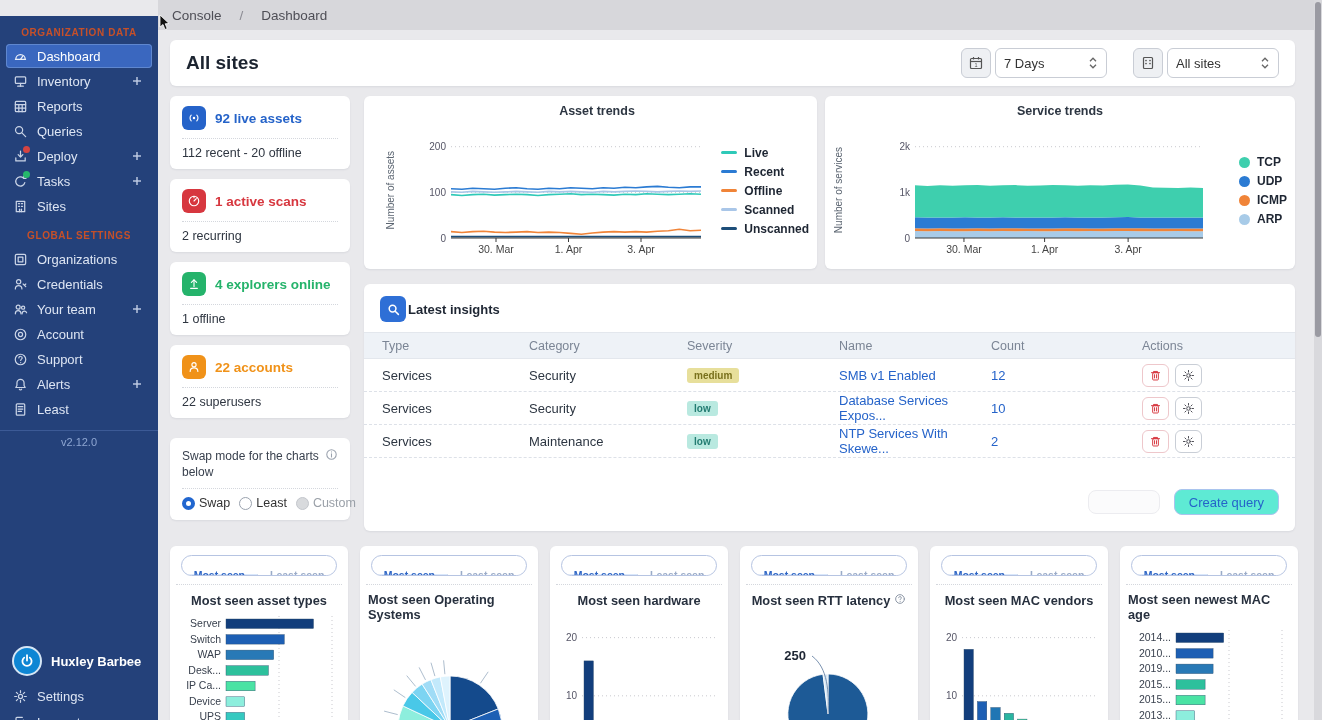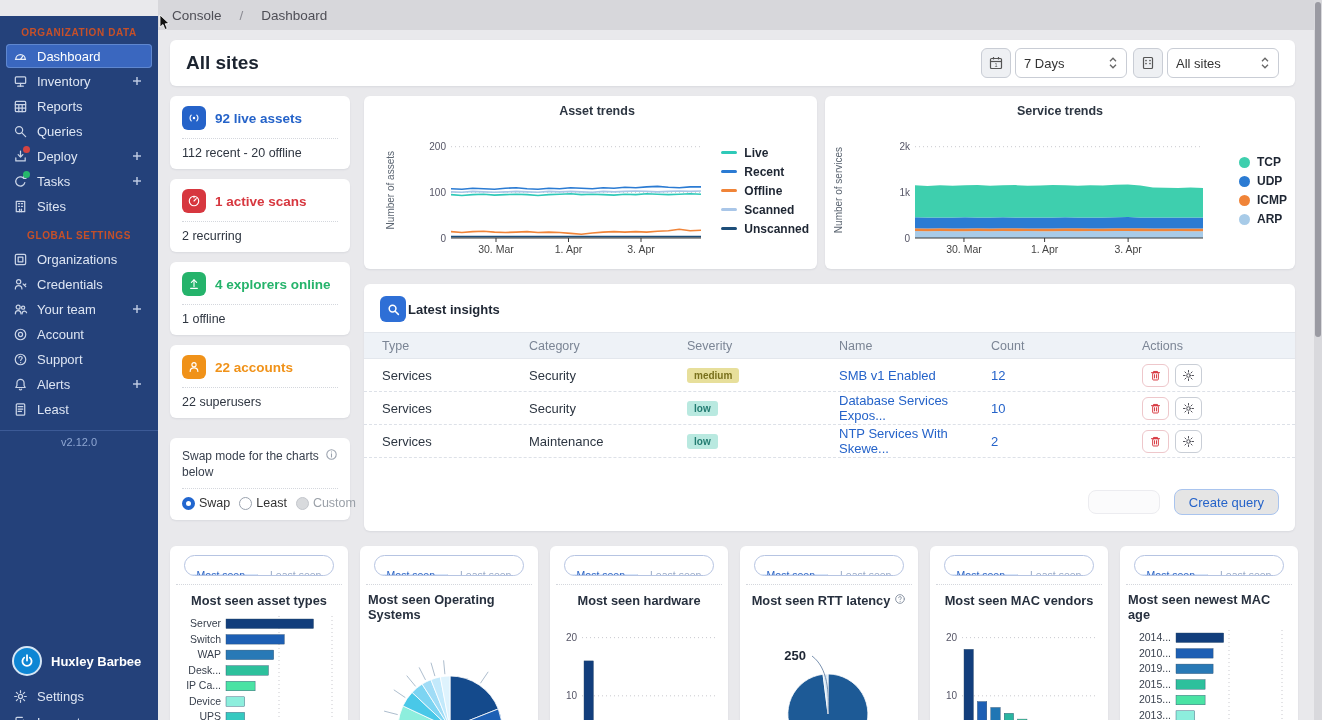--- a/index.html
+++ b/index.html
@@ -26,21 +26,21 @@
   .main { position:absolute; left:158px; top:0; right:0; bottom:0; background:#e9e9ec; overflow:hidden; }
   .breadcrumb { height:30px; background:#d7d7db; display:flex; align-items:center; gap:18px; padding-left:14px; font-size:13.5px; color:#4e4e56; }
   .bc-sep { color:#8a8a92; }
   .cursor { position:absolute; left:1px; top:15px; z-index:50; }
   .content { padding:10px 27px 0 12px; }
 
   .card { background:#fff; border-radius:6px; box-shadow:0 1px 2px rgba(30,40,60,.08); }
 
   .header-card { height:46px; display:flex; align-items:center; padding:0 16px; }
   .page-title { font-size:19px; font-weight:bold; color:#1c2430; }
-  .hdr-controls { margin-left:auto; display:flex; gap:6px; }
+  .hdr-controls { margin-left:auto; display:flex; gap:26px; }
   .ctl-group { display:flex; align-items:center; gap:4px; }
   .icon-btn { width:30px; height:30px; background:#eef0f3; border:1px solid #c9cdd5; border-radius:6px; display:grid; place-items:center; color:#555; }
   .sel { width:112px; height:30px; border:1px solid #c9cdd5; border-radius:6px; background:#fff; display:flex; align-items:center; padding:0 8px; font-size:13px; color:#333; }
   .sel-arrows { margin-left:auto; color:#666; display:grid; }
 
   .content-row { display:flex; gap:14px; margin-top:10px; }
   .stats-col { width:180px; flex:0 0 180px; display:flex; flex-direction:column; gap:10px; }
   .stat-card { padding:10px 12px 9px; }
   .stat-top { display:flex; align-items:center; gap:9px; }
   .stat-ic { width:24px; height:24px; border-radius:6px; color:#fff; display:grid; place-items:center; flex:0 0 24px; }
@@ -82,27 +82,27 @@
   .badge { display:inline-block; font-size:10px; font-weight:bold; padding:2px 7px; border-radius:3px; }
   .badge-medium { background:#e7df9b; color:#79711c; }
   .badge-low { background:#b9e9e0; color:#237c72; }
   .ins-link { color:#2563c9; text-decoration:none; cursor:pointer; }
   .acts { display:flex; gap:6px; }
   .act-btn { width:27px; height:23px; border-radius:6px; background:#fff; display:grid; place-items:center; cursor:pointer; }
   .act-btn.trash { border:1px solid #eec7cb; color:#d7373f; }
   .act-btn.gearb { border:1px solid #c9ced6; color:#4a4a52; }
   .ins-foot { margin-top:auto; display:flex; justify-content:flex-end; align-items:center; gap:14px; padding:0 16px 16px; }
   .ghost-btn { width:72px; height:24px; border-radius:8px; border:1px solid #ececf0; background:#fbfbfc; }
-  .create-btn { height:26px; padding:0 14px; border-radius:8px; border:1px solid #a9c4ee; background:#e5e5e5; color:#2563c9; font-size:13px; cursor:pointer; font-family:inherit; }
+  .create-btn { height:26px; padding:0 14px; border-radius:8px; border:1px solid #a9c4ee; background:#5eead4; color:#2563c9; font-size:13px; cursor:pointer; font-family:inherit; }
 
   .bottom-row { display:flex; gap:12px; margin-top:15px; }
   .b-card { flex:1; background:#fff; border-radius:6px 6px 0 0; box-shadow:0 1px 2px rgba(30,40,60,.08); padding:9px 8px; height:220px; }
   .toggle-wrap { display:flex; justify-content:center; }
   .toggle { display:inline-flex; border:1px solid #b6c4e2; border-radius:13px; overflow:hidden; height:21px; }
-  .t-btn { padding:0 12px; font-size:10.5px; font-weight:normal; display:flex; align-items:center; cursor:pointer;margin-top:18px; }
+  .t-btn { padding:0 12px; font-size:10.5px; font-weight:bold; display:flex; align-items:center; cursor:pointer;margin-top:18px; }
   .t-btn.on { background:#d9e7fb; color:#2f66c5; }
   .t-btn.offt { background:#fff; color:#9aabc8; border-left:1px solid #d4ddee; }
   .b-div { border-bottom:1px dotted #d4d7dd; margin:8px -2px 7px; }
   .b-title { display:flex; justify-content:center; align-items:center; gap:4px; font-size:12.8px; font-weight:bold; color:#27303e; min-height:16px; }
   .ic-help { color:#8a94a4; }
   .b-chart { display:block; margin:4px auto 0; }
 
   .scrollbar { position:absolute; right:0; top:0; width:8px; height:720px; background:#d9d9dd; z-index:20; }
   .scroll-thumb { position:absolute; top:2px; right:1px; width:6px; height:335px; background:#9a9aa2; border-radius:3px; }
 </style>

